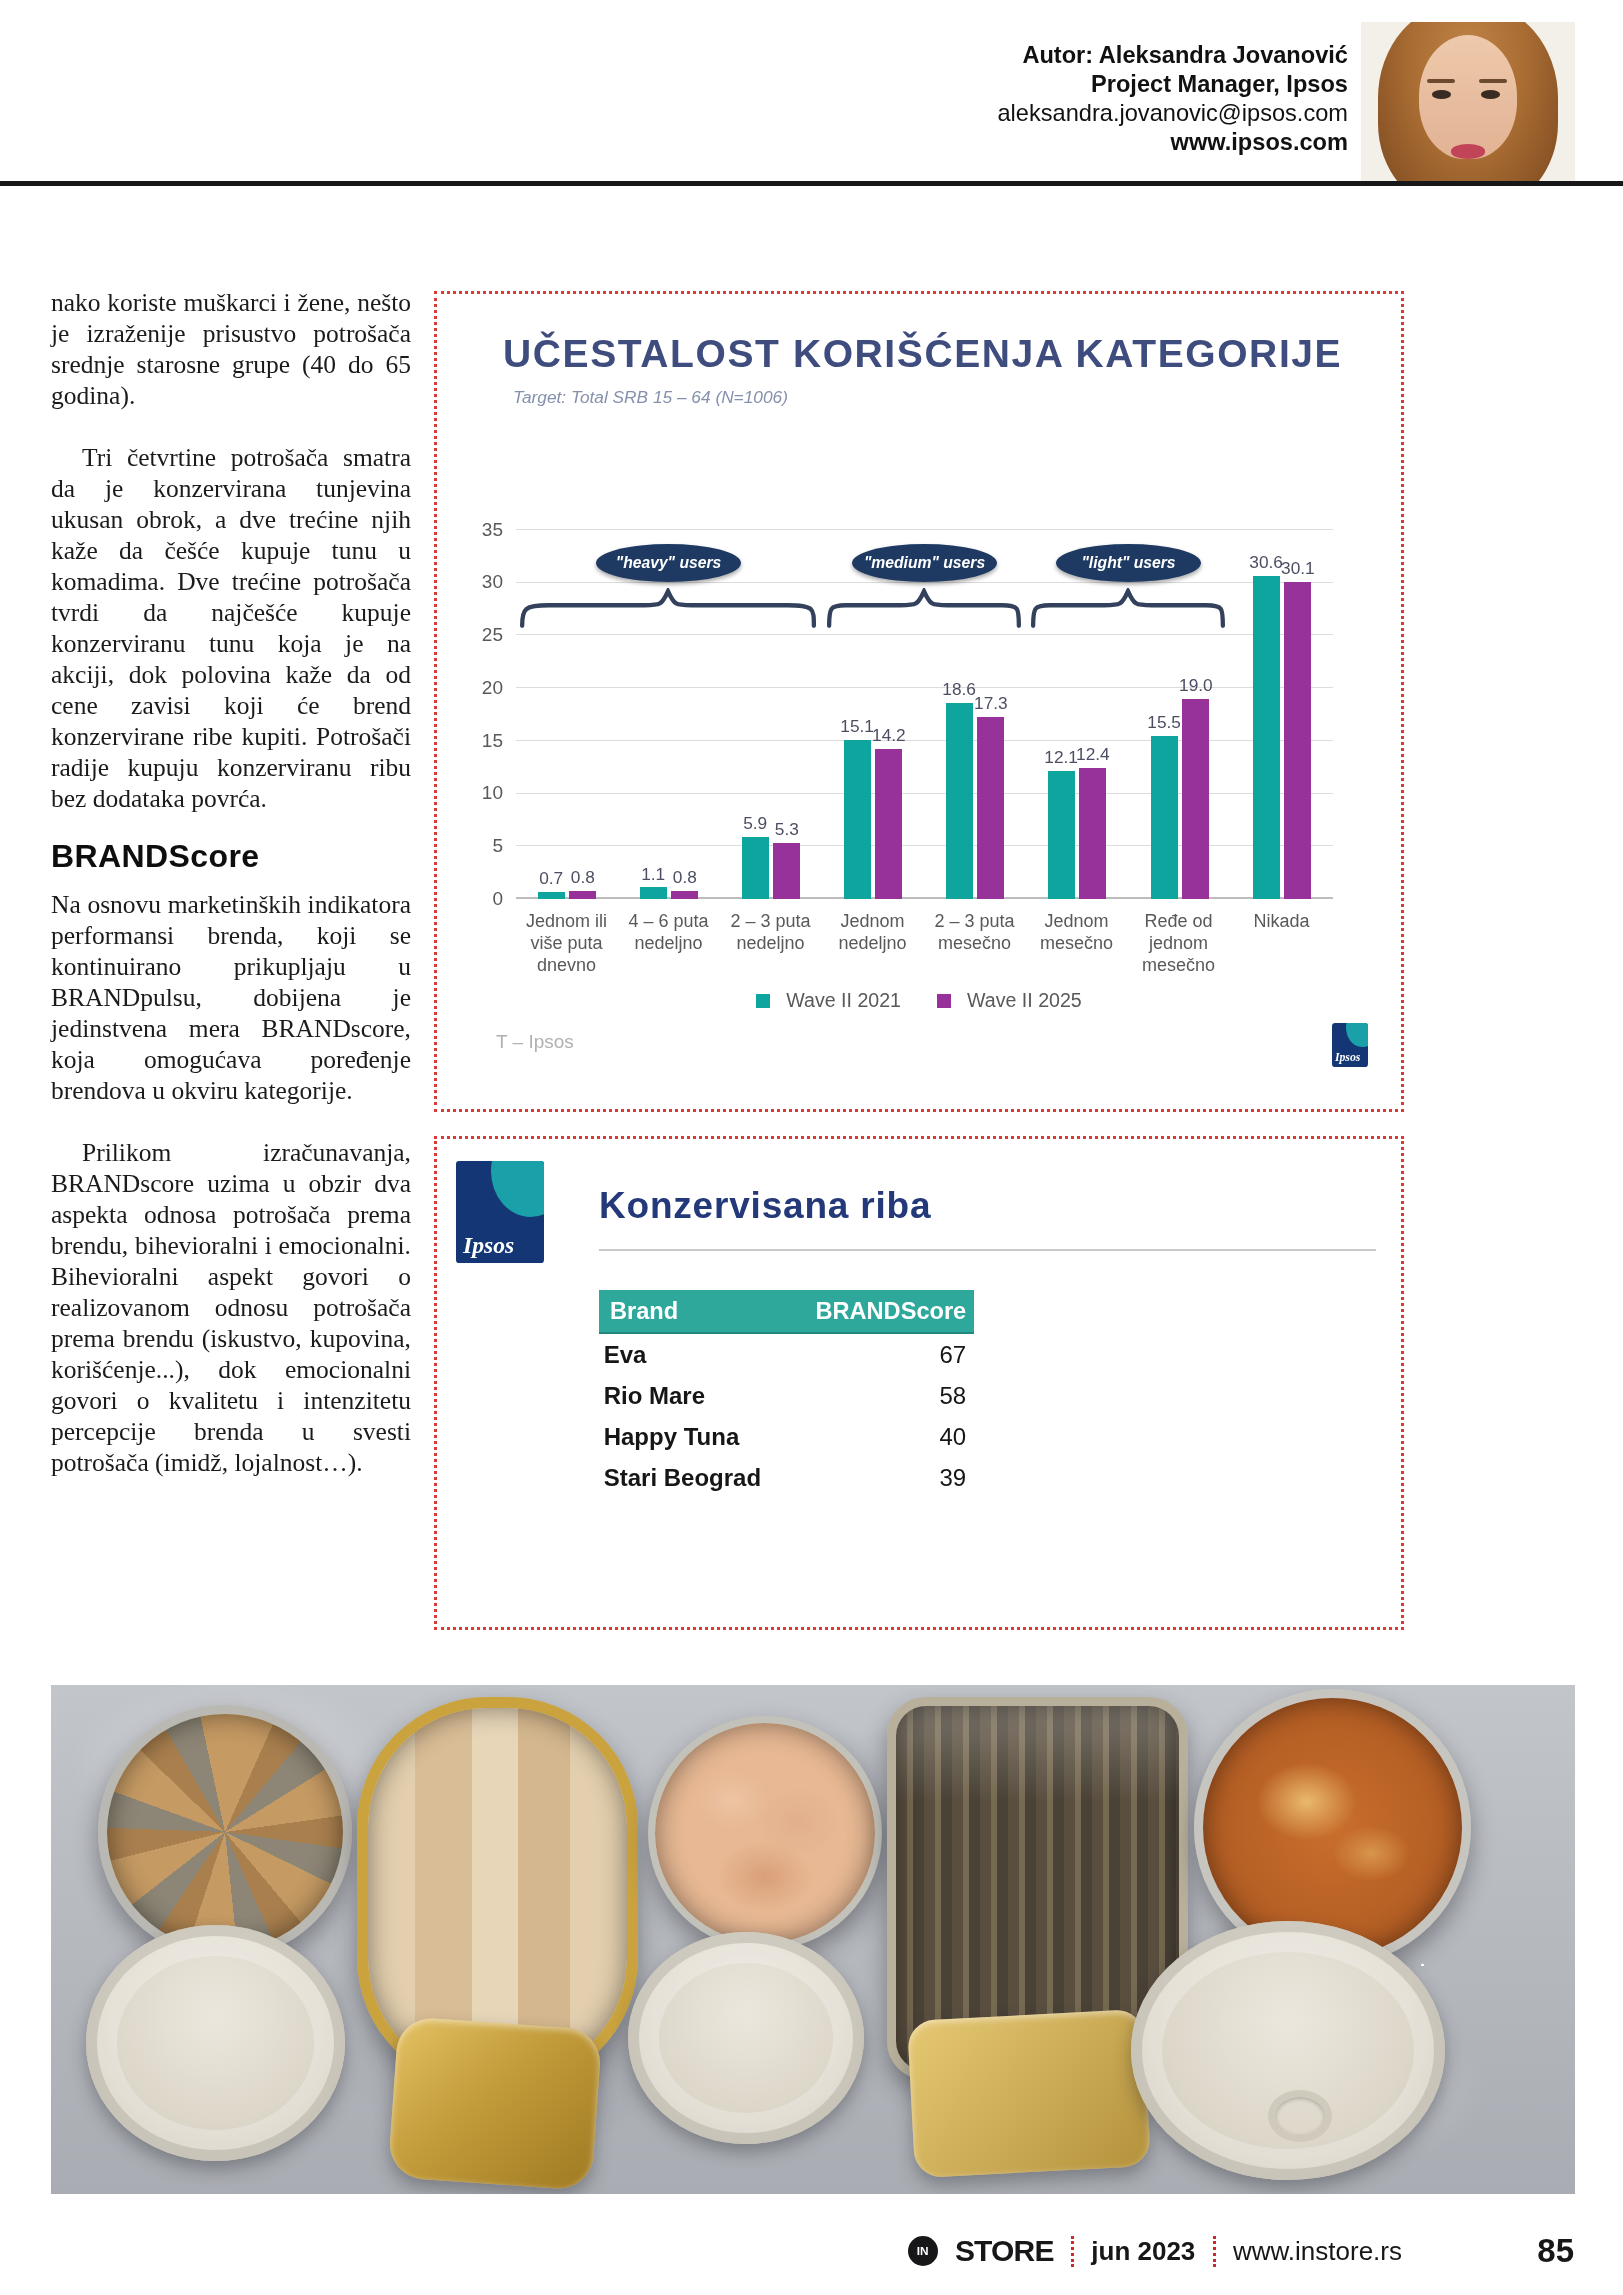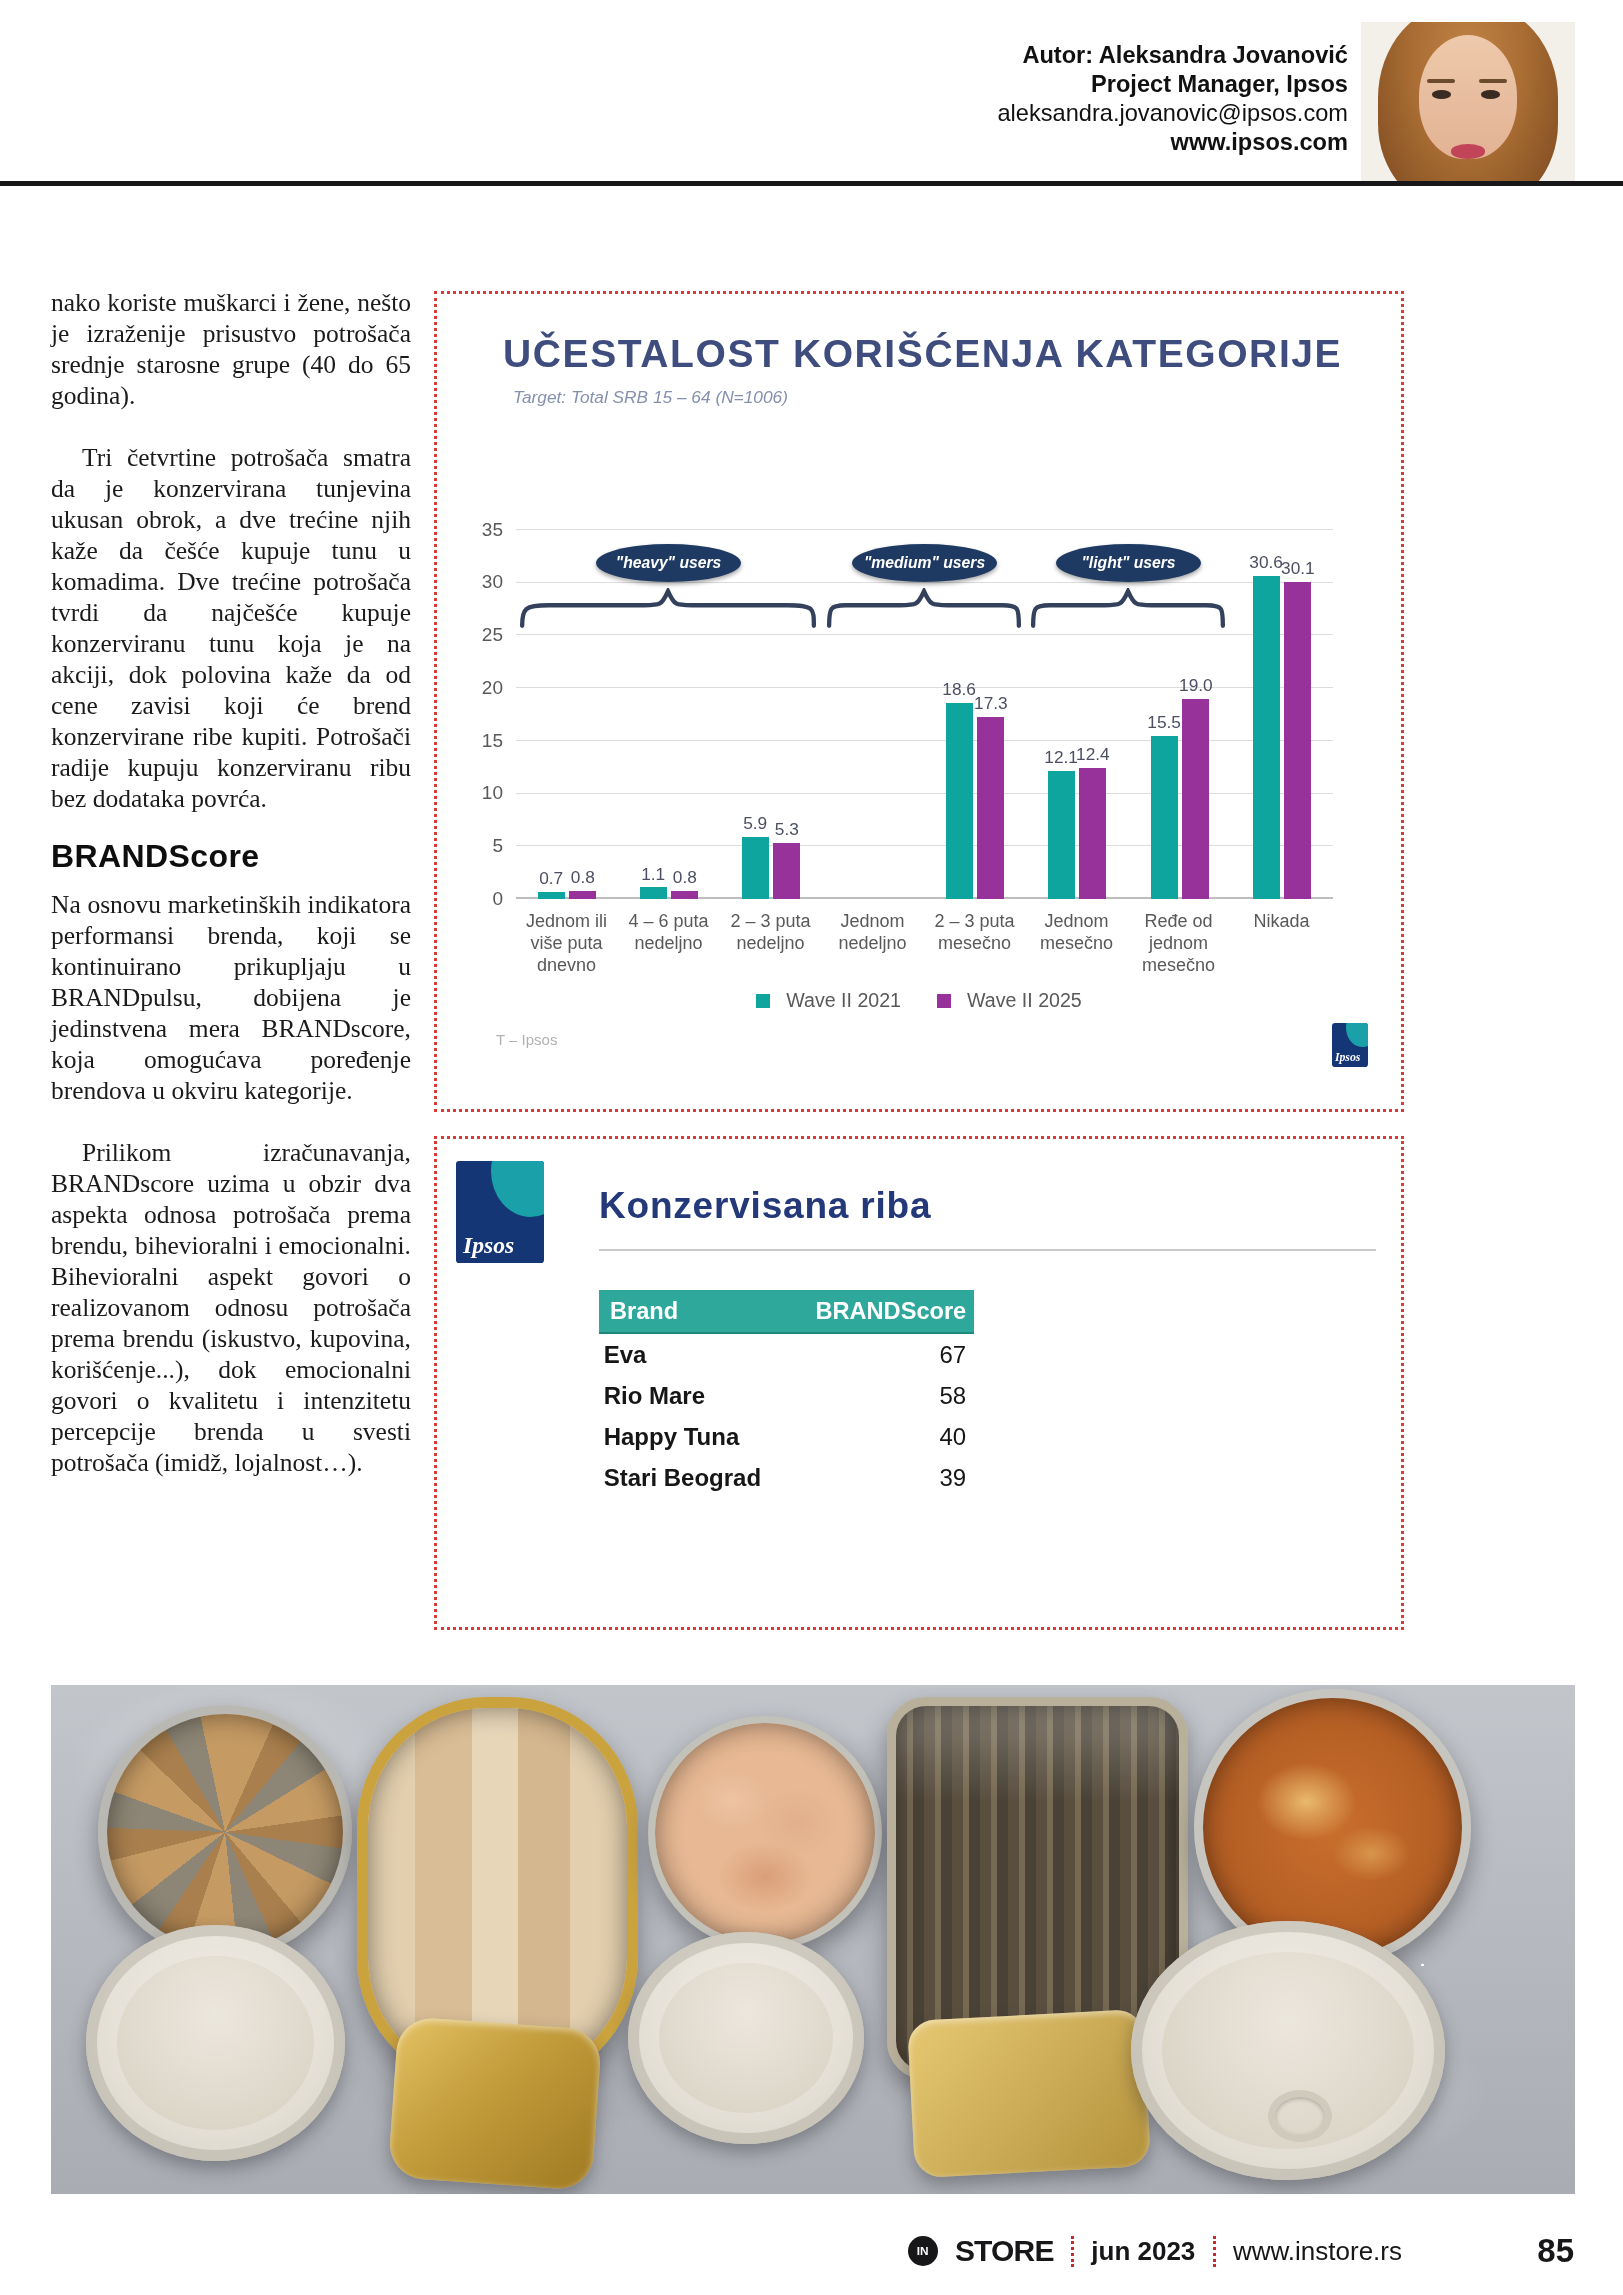--- a/index.html
+++ b/index.html
@@ -48,21 +48,21 @@
     font-size:17.3px;color:#4c4f63;white-space:nowrap;}
   .xlabel{position:absolute;top:616px;text-align:center;font-size:18px;line-height:22px;color:#595959;}
   .grp-oval{position:absolute;height:38px;border-radius:50%;background:#1e3a63;
     display:flex;align-items:center;justify-content:center;color:#fff;font-size:15.7px;
     font-weight:bold;font-style:italic;box-shadow:0 2.4px 4.7px rgba(0,0,0,.35);z-index:3;}
   .grp-brace{position:absolute;z-index:2;}
   .chart-legend{position:absolute;left:0;top:695px;width:100%;display:flex;gap:36px;
     justify-content:center;font-size:19.6px;color:#595959;}
   .chart-legend .item{display:flex;align-items:center;gap:16px;}
   .chart-legend .sw{width:14px;height:14px;display:inline-block;}
-  .chart-note{position:absolute;left:59px;top:737px;font-size:15px;color:#b3b0b0;}
+  .chart-note{position:absolute;left:59px;top:737px;font-size:19px;color:#b3b0b0;}
   .ipsos-logo{position:relative;background:#143674;overflow:hidden;border-radius:3.1px;}
   .ipsos-logo:before{content:"";position:absolute;right:-30%;top:-35%;width:90%;height:90%;
     border-radius:50%;background:#1aa0a8;}
   .ipsos-logo span{position:absolute;left:8%;bottom:4%;color:#fff;font-style:italic;font-weight:bold;
     font-family:"Liberation Serif",serif;}
   #chart-ipsos{position:absolute;right:33px;top:729px;width:36px;height:44px;}
   #chart-ipsos span{font-size:11.8px;}
 
   
   #table-ipsos{position:absolute;left:19px;top:22px;width:88px;height:102px;}
@@ -166,20 +166,28 @@
           <div class="bar" style="height: 8.4px; background: rgb(150, 50, 153);">
             <div class="val">0.8</div>
           </div>
         </div>
         <div class="bar-group" style="left: 204px; width: 102px;">
           <div class="bar" style="height: 62px; background: rgb(13, 165, 157);">
             <div class="val">5.9</div>
           </div>
           <div class="bar" style="height: 56px; background: rgb(150, 50, 153);">
             <div class="val">5.3</div>
+          </div>
+        </div>
+        <div class="bar-group" style="left: 306px; width: 102px;">
+          <div class="bar" style="height: 159px; background: rgb(13, 165, 157);">
+            <div class="val">15.1</div>
+          </div>
+          <div class="bar" style="height: 150px; background: rgb(150, 50, 153);">
+            <div class="val">14.2</div>
           </div>
         </div>
         <div class="bar-group" style="left: 408px; width: 102px;">
           <div class="bar" style="height: 196px; background: rgb(13, 165, 157);">
             <div class="val">18.6</div>
           </div>
           <div class="bar" style="height: 182px; background: rgb(150, 50, 153);">
             <div class="val">17.3</div>
           </div>
         </div>

